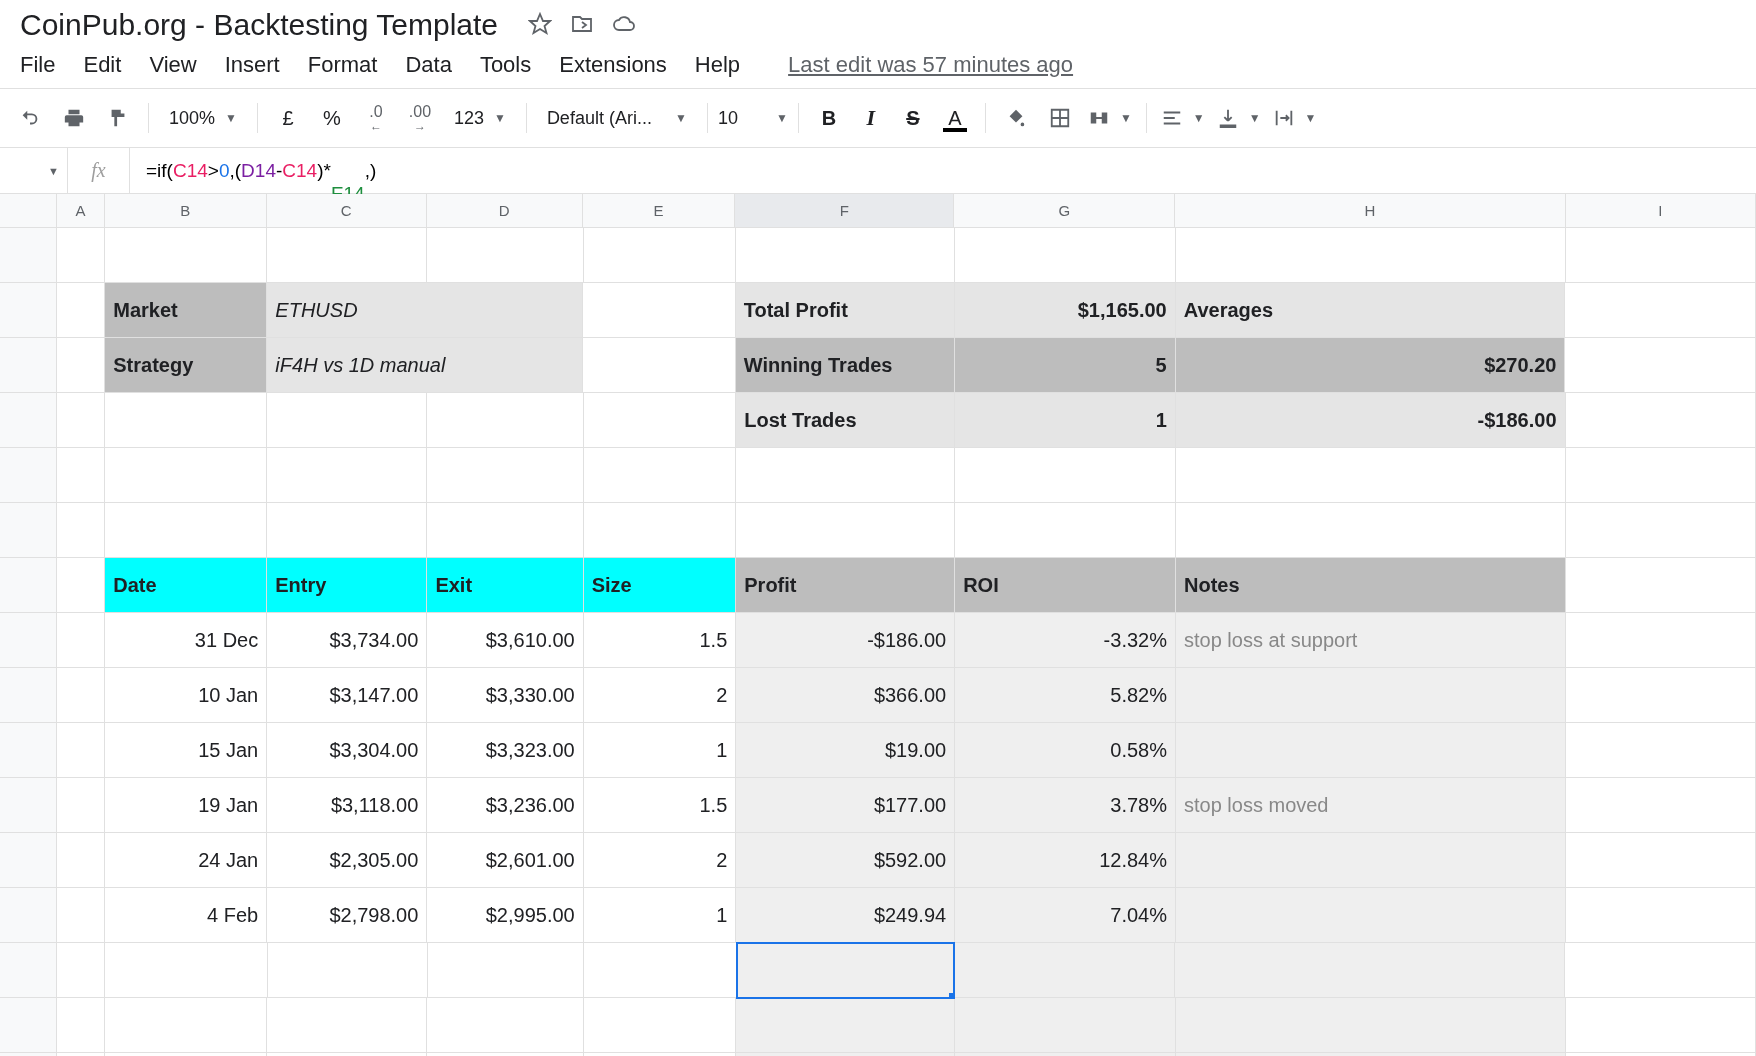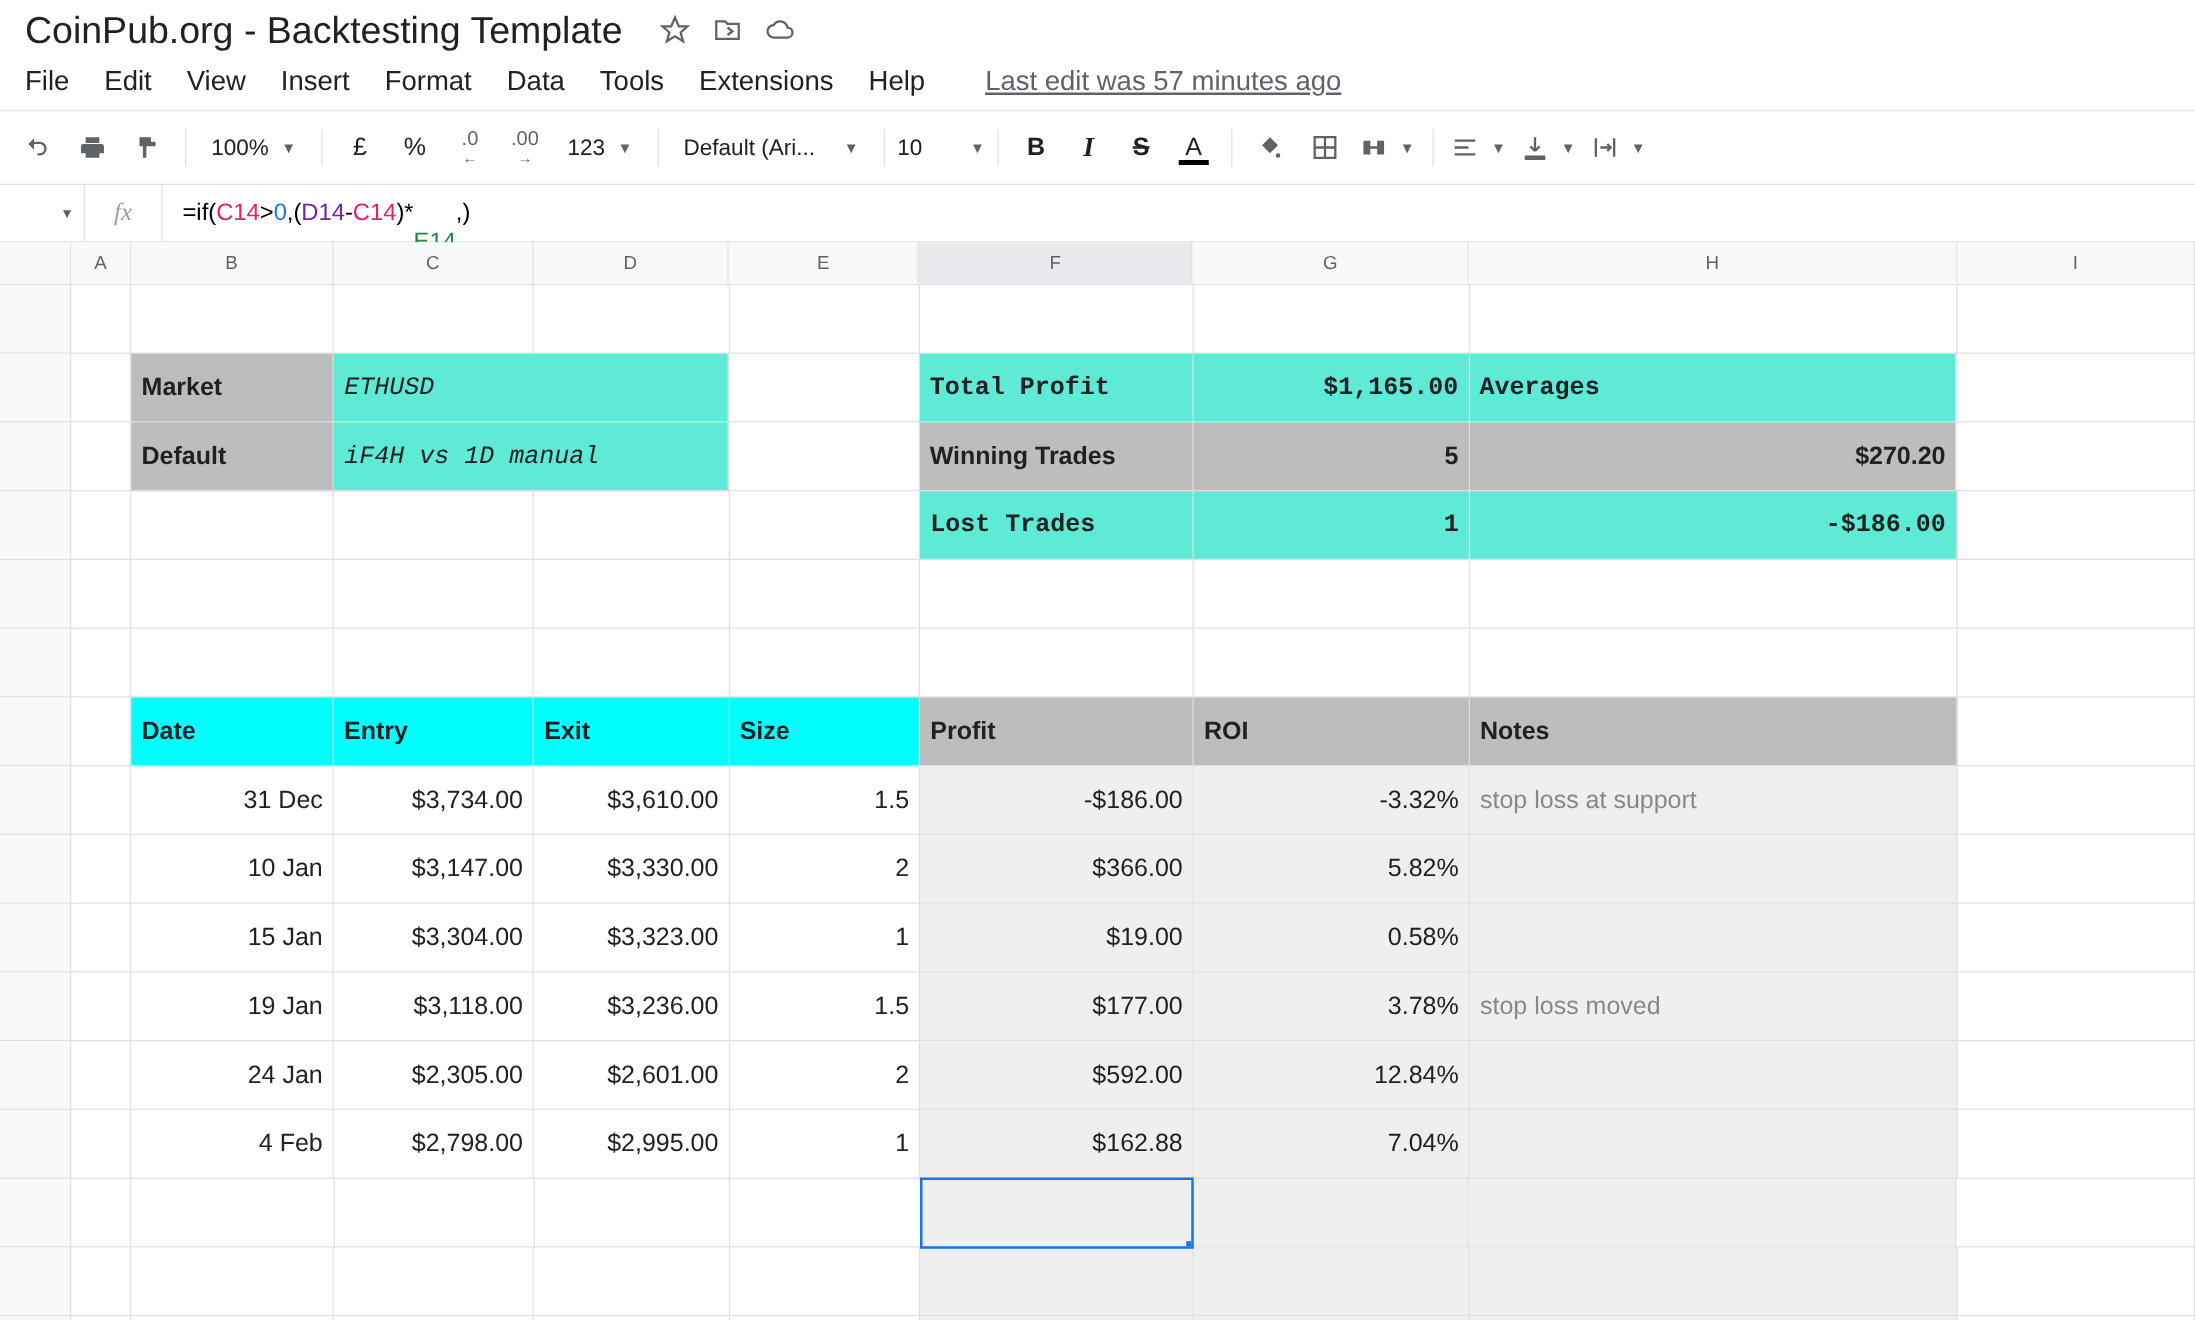--- a/index.html
+++ b/index.html
@@ -55,21 +55,21 @@
 .col-A{width:50px;} .col-B{width:170px;} .col-C{width:168px;} .col-D{width:164px;} .col-E{width:160px;} .col-F{width:230px;} .col-G{width:232px;} .col-H{width:410px;} .col-I{width:200px;}
 
 .row { display:flex; height:55px; }
 .row-h { width:60px; border-right:1px solid #e0e0e0; border-bottom:1px solid #e0e0e0; background:#f8f9fa; }
 .cell { border-right:1px solid #e0e0e0; border-bottom:1px solid #e0e0e0; display:flex; align-items:center; padding:0 8px; font-size:20px; overflow:hidden; white-space:nowrap; position:relative;}
 .left { justify-content:flex-start; }
 .right { justify-content:flex-end; }
 .bold { font-weight:700; }
 .italic-c { font-style:italic; }
 .hdr-dark { background:#bdbdbd; }
-.hdr-light { background:#5eead4;font-family:Liberation Mono, monospace; }
+.hdr-light { background:#e5e5e5; }
 .hdr-cyan { background:#00ffff; }
 .col-grey { background:#efefef; }
 .note-text { color:#888; }
 .active-cell { border:2.6px solid #1a73e8; z-index:2; margin:-1px; }
 .cell-handle { position:absolute; right:-5px; bottom:-5px; width:9px; height:9px; background:#1a73e8; z-index:3; }
 
 </style>
 </head>
 <body>
 
@@ -254,21 +254,21 @@
         <div class="cell hdr-light italic-c left" style="width:332px;">ETHUSD</div>
         <div class="cell col-E "></div>
         <div class="cell col-F hdr-light bold left">Total Profit</div>
         <div class="cell col-G hdr-light bold right">$1,165.00</div>
         <div class="cell col-H hdr-light bold left">Averages</div>
         <div class="cell col-I "></div>
       </div>
       <div class="row">
         <div class="row-h"></div>
         <div class="cell col-A "></div>
-        <div class="cell col-B hdr-dark bold left">Default</div>
+        <div class="cell col-B hdr-dark bold left">Strategy</div>
         <div class="cell hdr-light italic-c left" style="width:332px;">iF4H vs 1D manual</div>
         <div class="cell col-E "></div>
         <div class="cell col-F hdr-dark bold left">Winning Trades</div>
         <div class="cell col-G hdr-dark bold right">5</div>
         <div class="cell col-H hdr-dark bold right">$270.20</div>
         <div class="cell col-I "></div>
       </div>
       <div class="row">
         <div class="row-h"></div>
         <div class="cell col-A "></div>
@@ -377,21 +377,21 @@
         <div class="cell col-H col-grey left note-text"></div>
         <div class="cell col-I "></div>
       </div>
       <div class="row">
         <div class="row-h"></div>
         <div class="cell col-A "></div>
         <div class="cell col-B right">4 Feb</div>
         <div class="cell col-C right">$2,798.00</div>
         <div class="cell col-D right">$2,995.00</div>
         <div class="cell col-E right">1</div>
-        <div class="cell col-F col-grey right">$162.88</div>
+        <div class="cell col-F col-grey right">$249.94</div>
         <div class="cell col-G col-grey right">7.04%</div>
         <div class="cell col-H col-grey left note-text"></div>
         <div class="cell col-I "></div>
       </div>
       <div class="row">
         <div class="row-h"></div>
         <div class="cell col-A "></div>
         <div class="cell col-B "></div>
         <div class="cell col-C "></div>
         <div class="cell col-D "></div>

